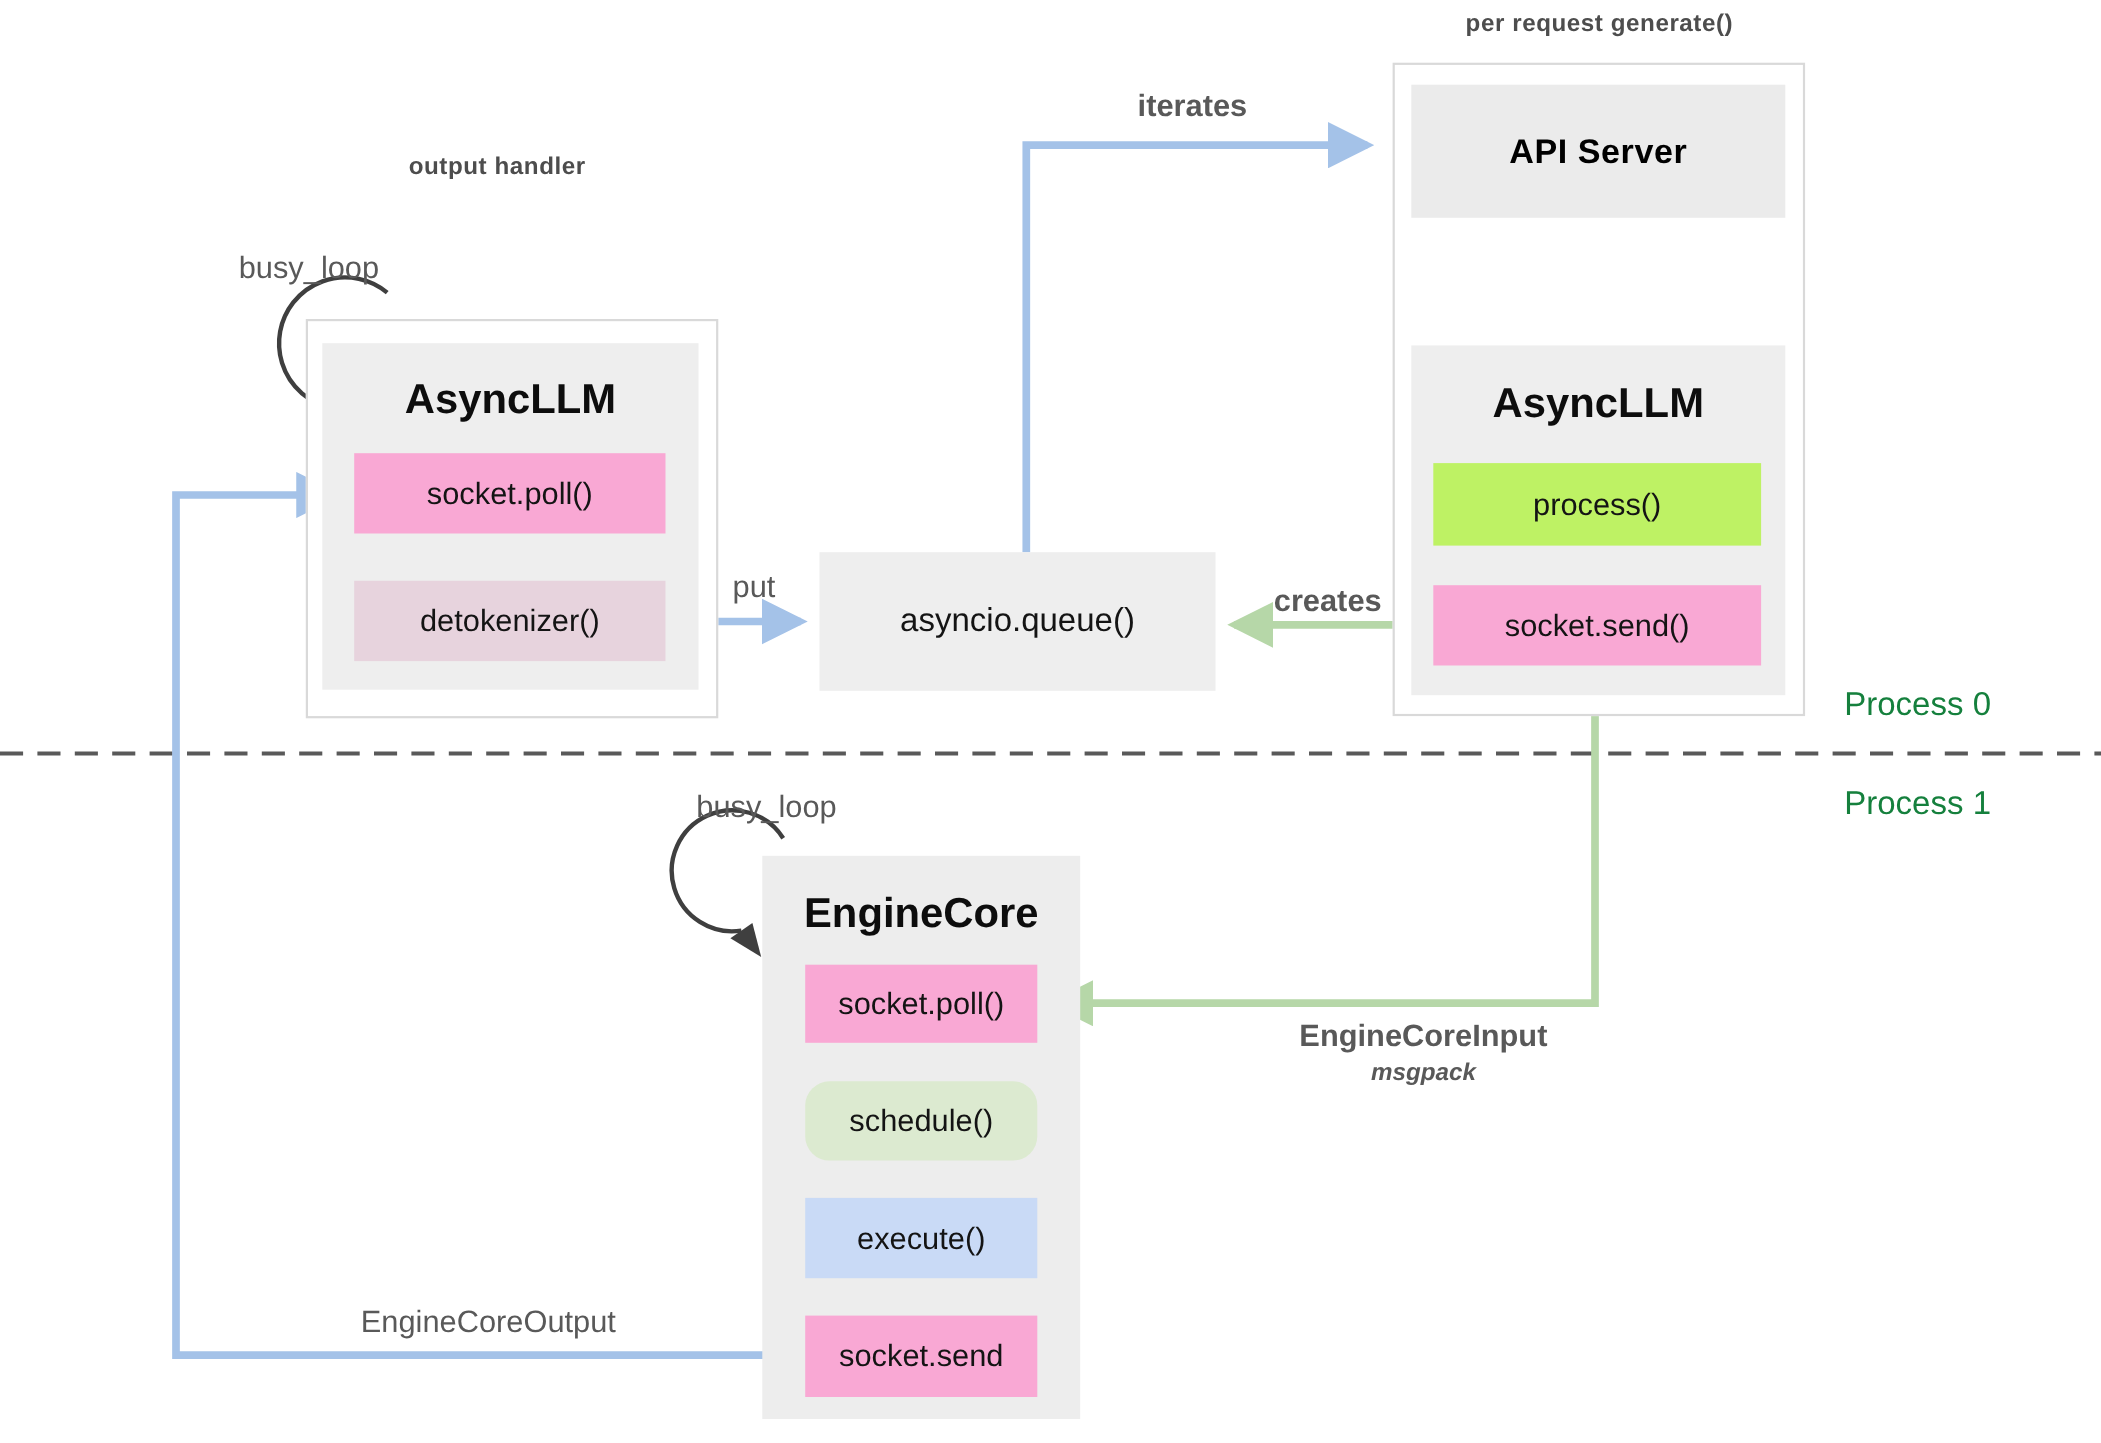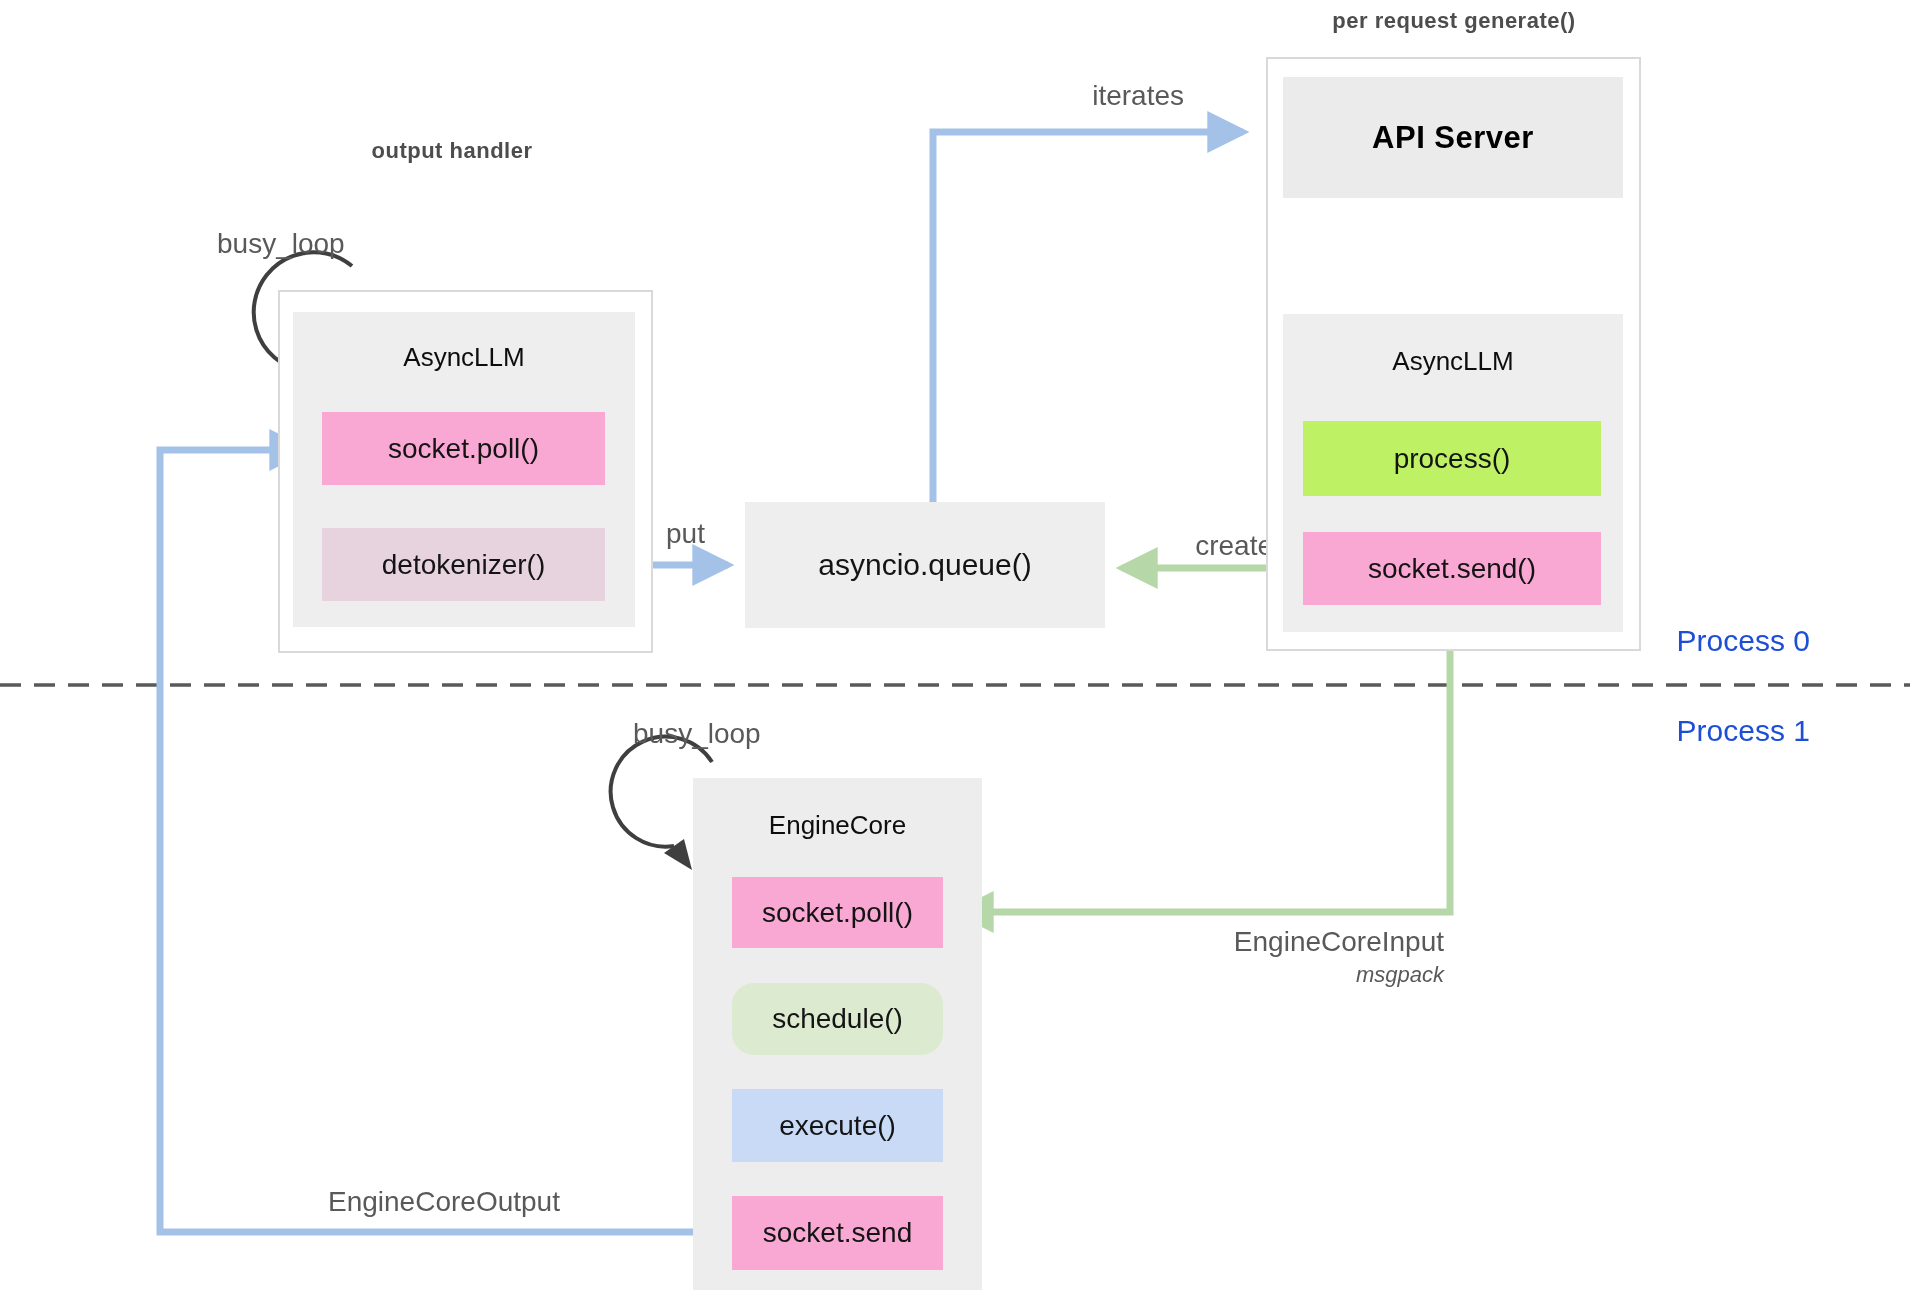--- a/index.html
+++ b/index.html
@@ -13,32 +13,32 @@
   .abs{position:absolute;}
   #arrow-layer{position:absolute;left:0;top:0;width:1910px;height:1312px;}
 
   
   .section-title{
     font-size:22px;font-weight:bold;color:#4d4d4d;
     text-align:center;letter-spacing:.5px;
   }
   
   .ann{font-size:28px;color:#595959;white-space:nowrap;}
-  .ann-center{text-align:right;}
+  .ann-center{text-align:center;font-weight:bold;}
   .ann-italic{font-style:italic;font-size:22px;}
 
   
   .outer-box{
     background:#ffffff;border:2px solid #d9d9d9;box-sizing:border-box;
   }
   
   .gray-box{background:#eeeeee;box-sizing:border-box;}
   .gray-box .box-title{
     position:absolute;left:0;right:0;text-align:center;
-    font-size:26px;font-weight:normal;color:#0d0d0d;
+    font-size:38px;font-weight:bold;color:#0d0d0d;
   }
   .api-title{
     font-size:31px;font-weight:bold;color:#000;
     display:flex;align-items:center;justify-content:center;
     width:100%;height:100%;letter-spacing:.5px;
   }
   
   .method{
     position:absolute;display:flex;align-items:center;justify-content:center;
     font-size:28px;color:#141414;box-sizing:border-box;white-space:nowrap;
@@ -46,21 +46,21 @@
   .fill-yellow{background:#f9a8d4;}
   .fill-pink{background:#e7d3dd;}
   .fill-peach{background:#bef264;}
   .fill-green{background:#dcead0;}
   .fill-blue{background:#c9daf6;}
 
   .queue-box{
     background:#eeeeee;display:flex;align-items:center;justify-content:center;
     font-size:30px;color:#141414;
   }
-  .process-label{font-size:30px;color:#1d4ed8;text-align:right;white-space:nowrap;}
+  .process-label{font-size:30px;color:#15803d;text-align:right;white-space:nowrap;}
 </style>
 </head>
 <body>
 
 <div id="canvas">
 
   <svg id="arrow-layer" viewBox="0 0 1910 1312" xmlns="http://www.w3.org/2000/svg">
     <defs>
       <marker id="mBlue" viewBox="0 0 10 10" refX="8.5" refY="5" markerWidth="6" markerHeight="6" orient="auto-start-reverse">
         <path d="M0,0 L10,5 L0,10 z" fill="#a4c2e8"></path>

